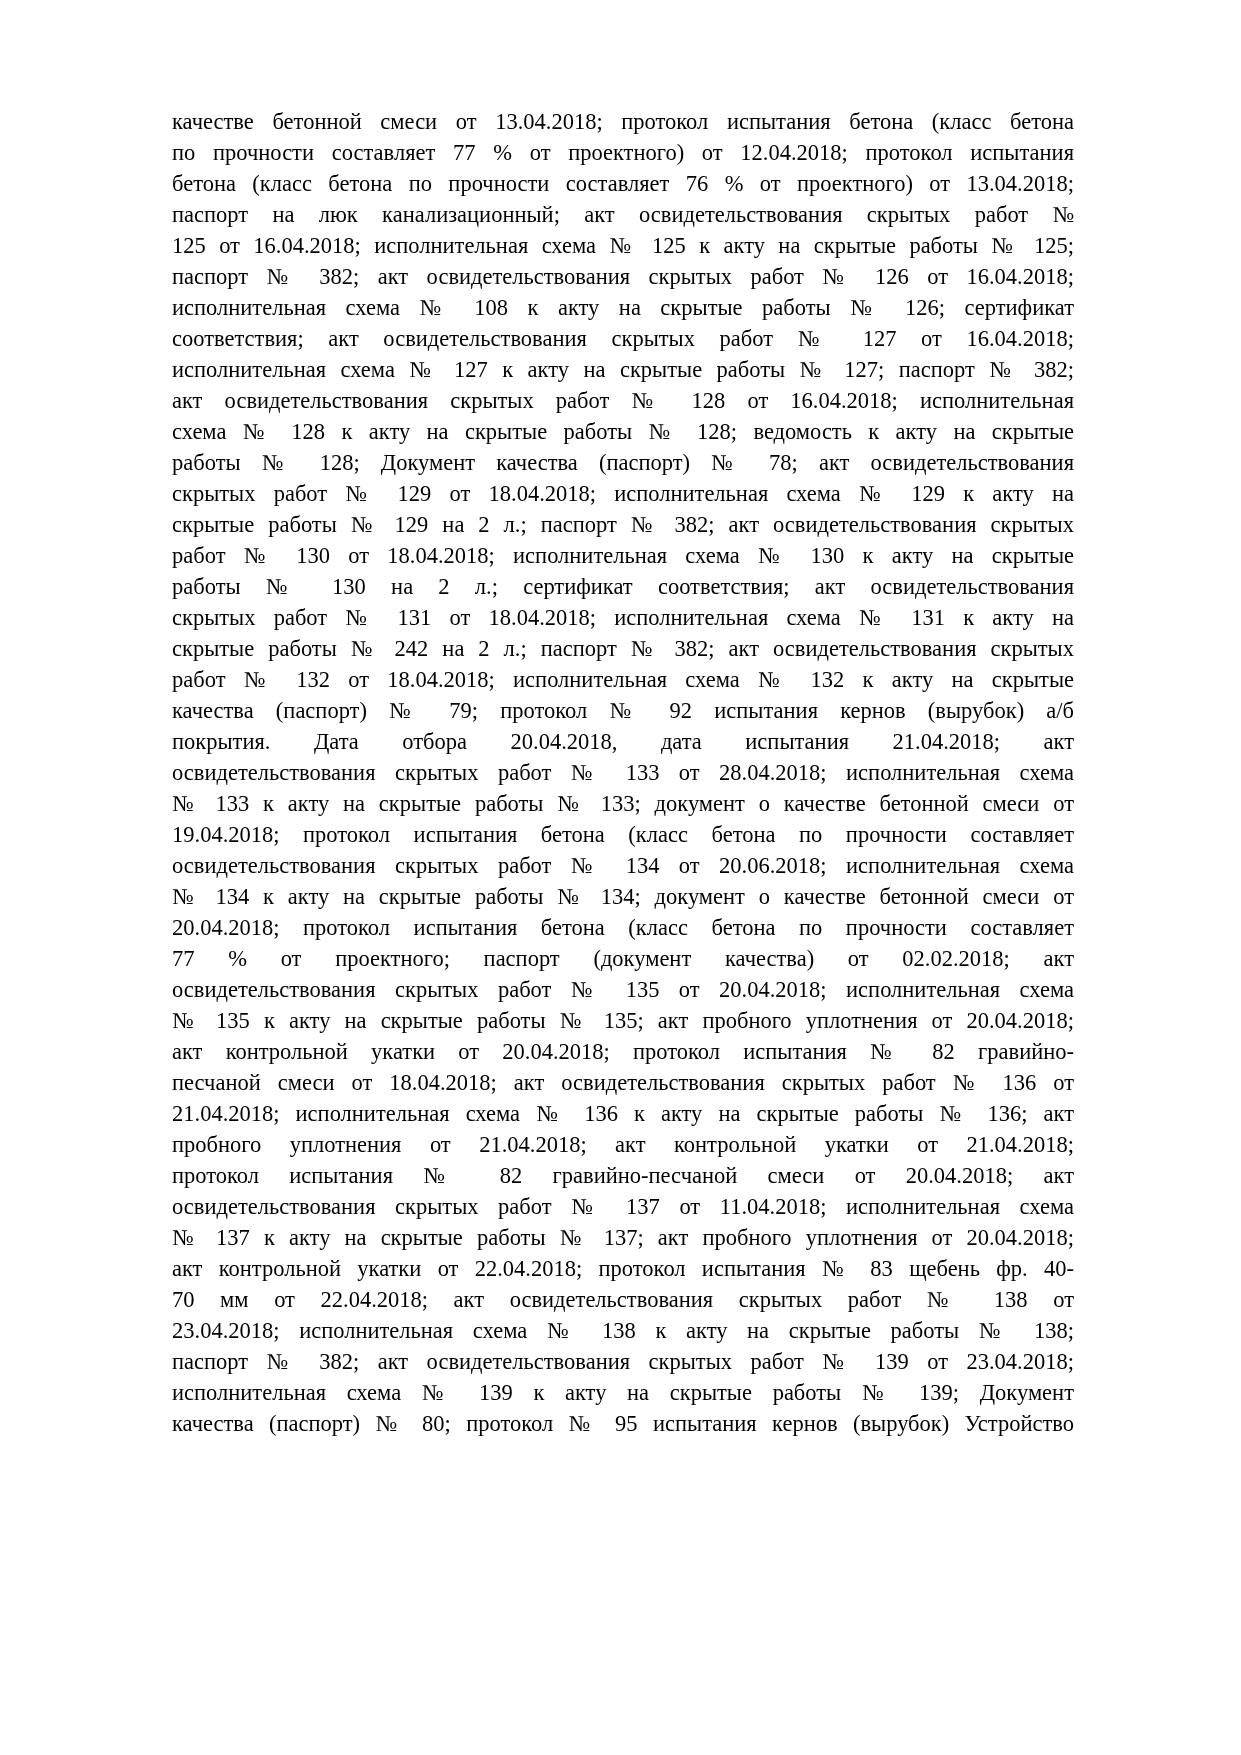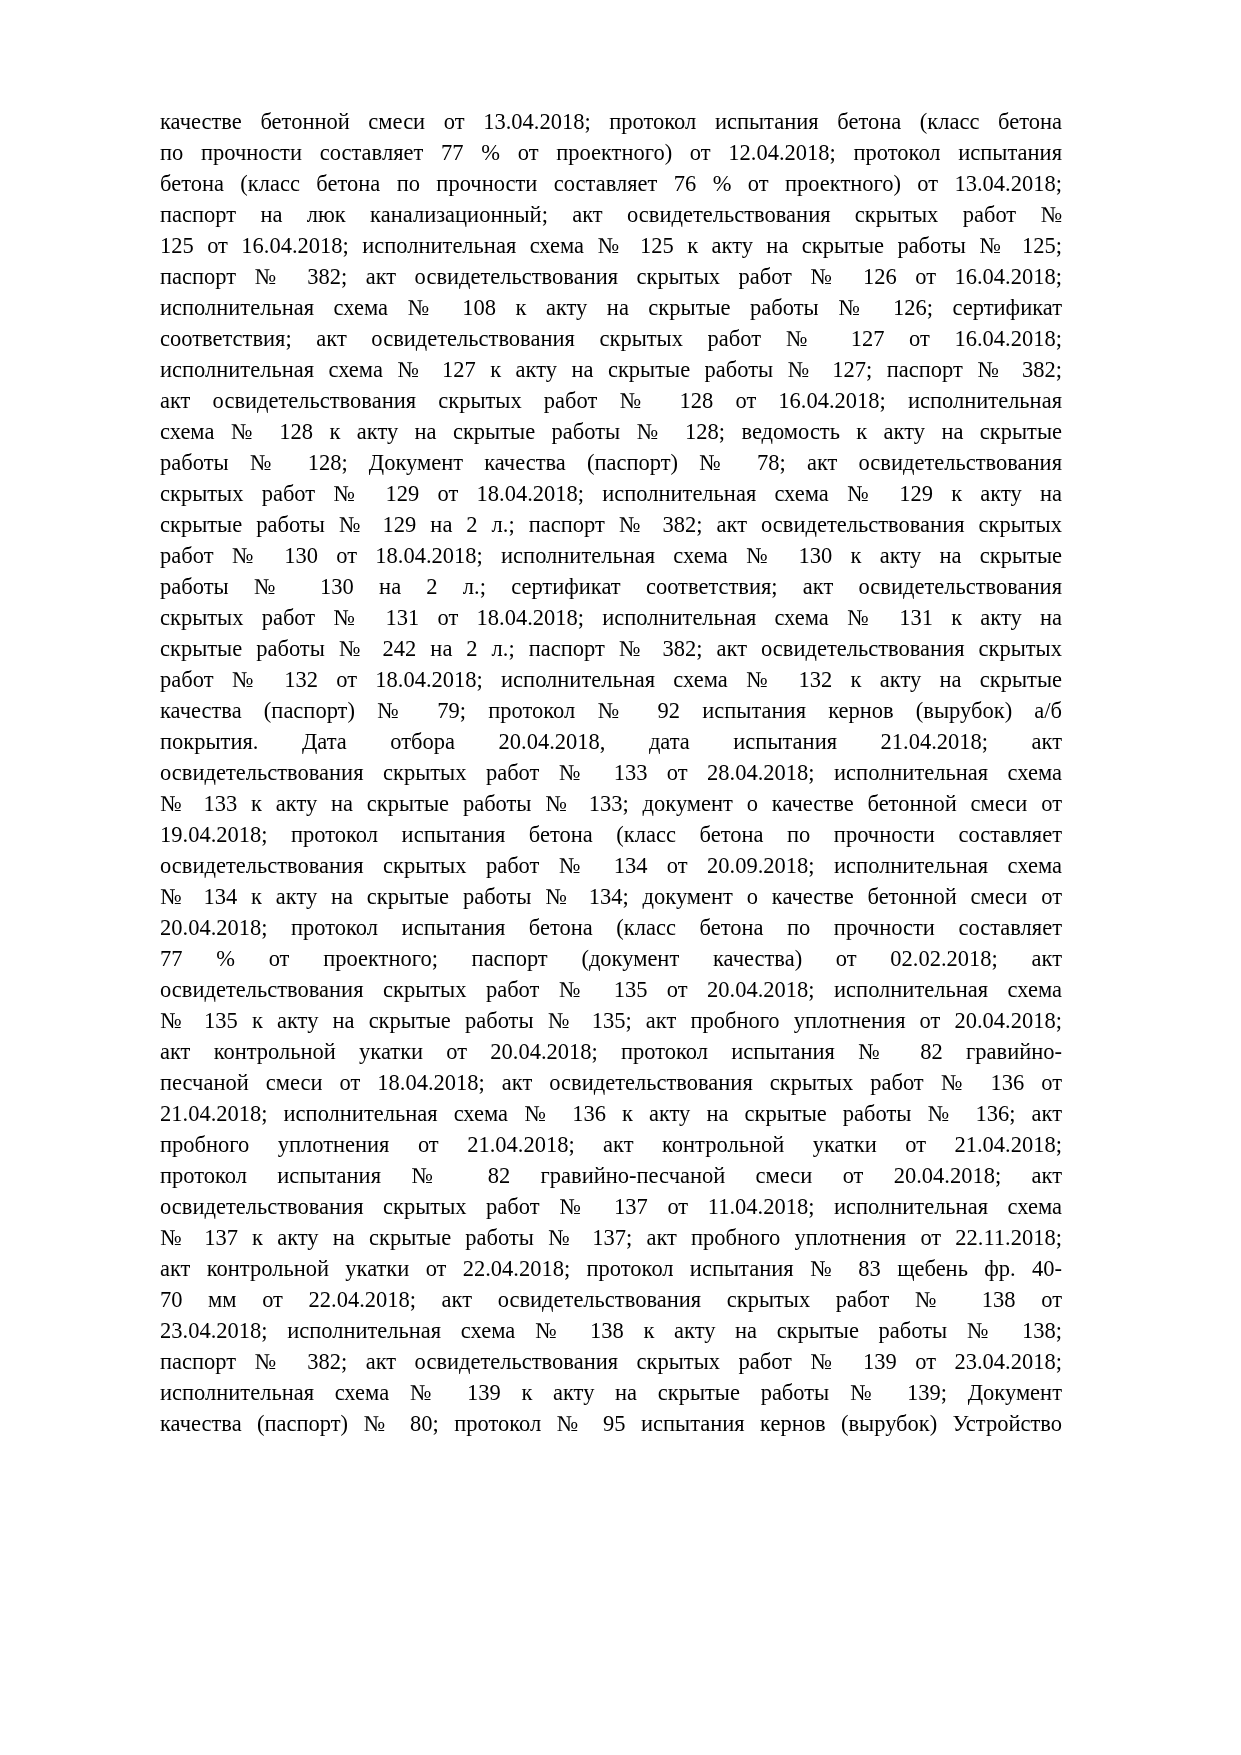--- a/index.html
+++ b/index.html
@@ -10,21 +10,21 @@
     width: 1241px;
     height: 1755px;
     background: #ffffff;
     color: #000000;
     font-family: "Liberation Serif", "DejaVu Serif", serif;
     position: relative;
     overflow: hidden;
   }
   .page-content {
     position: absolute;
-    left: 160px;
+    left: 172px;
     top: 106px;
     width: 902px;
     font-family: Liberation Serif, serif;
   }
   .paragraph {
     font-size: 22.5px;
     line-height: 31px;
   }
   .paragraph .line {
     text-align: justify;
@@ -55,33 +55,33 @@
       <div class="line">работ № 130 от 18.04.2018; исполнительная схема № 130 к акту на скрытые</div>
       <div class="line">работы № 130 на 2 л.; сертификат соответствия; акт освидетельствования</div>
       <div class="line">скрытых работ № 131 от 18.04.2018; исполнительная схема № 131 к акту на</div>
       <div class="line">скрытые работы № 242 на 2 л.; паспорт № 382; акт освидетельствования скрытых</div>
       <div class="line">работ № 132 от 18.04.2018; исполнительная схема № 132 к акту на скрытые</div>
       <div class="line">качества (паспорт) № 79; протокол № 92 испытания кернов (вырубок) а/б</div>
       <div class="line">покрытия. Дата отбора 20.04.2018, дата испытания 21.04.2018; акт</div>
       <div class="line">освидетельствования скрытых работ № 133 от 28.04.2018; исполнительная схема</div>
       <div class="line">№ 133 к акту на скрытые работы № 133; документ о качестве бетонной смеси от</div>
       <div class="line">19.04.2018; протокол испытания бетона (класс бетона по прочности составляет</div>
-      <div class="line">освидетельствования скрытых работ № 134 от 20.09.2018; исполнительная схема</div>
+      <div class="line">освидетельствования скрытых работ № 134 от 20.06.2018; исполнительная схема</div>
       <div class="line">№ 134 к акту на скрытые работы № 134; документ о качестве бетонной смеси от</div>
       <div class="line">20.04.2018; протокол испытания бетона (класс бетона по прочности составляет</div>
       <div class="line">77 % от проектного; паспорт (документ качества) от 02.02.2018; акт</div>
       <div class="line">освидетельствования скрытых работ № 135 от 20.04.2018; исполнительная схема</div>
       <div class="line">№ 135 к акту на скрытые работы № 135; акт пробного уплотнения от 20.04.2018;</div>
       <div class="line">акт контрольной укатки от 20.04.2018; протокол испытания № 82 гравийно-</div>
       <div class="line">песчаной смеси от 18.04.2018; акт освидетельствования скрытых работ № 136 от</div>
       <div class="line">21.04.2018; исполнительная схема № 136 к акту на скрытые работы № 136; акт</div>
       <div class="line">пробного уплотнения от 21.04.2018; акт контрольной укатки от 21.04.2018;</div>
       <div class="line">протокол испытания № 82 гравийно-песчаной смеси от 20.04.2018; акт</div>
       <div class="line">освидетельствования скрытых работ № 137 от 11.04.2018; исполнительная схема</div>
-      <div class="line">№ 137 к акту на скрытые работы № 137; акт пробного уплотнения от 22.11.2018;</div>
+      <div class="line">№ 137 к акту на скрытые работы № 137; акт пробного уплотнения от 20.04.2018;</div>
       <div class="line">акт контрольной укатки от 22.04.2018; протокол испытания № 83 щебень фр. 40-</div>
       <div class="line">70 мм от 22.04.2018; акт освидетельствования скрытых работ № 138 от</div>
       <div class="line">23.04.2018; исполнительная схема № 138 к акту на скрытые работы № 138;</div>
       <div class="line">паспорт № 382; акт освидетельствования скрытых работ № 139 от 23.04.2018;</div>
       <div class="line">исполнительная схема № 139 к акту на скрытые работы № 139; Документ</div>
       <div class="line">качества (паспорт) № 80; протокол № 95 испытания кернов (вырубок) Устройство</div>
     </div>
 </div>
 
 </body></html>

